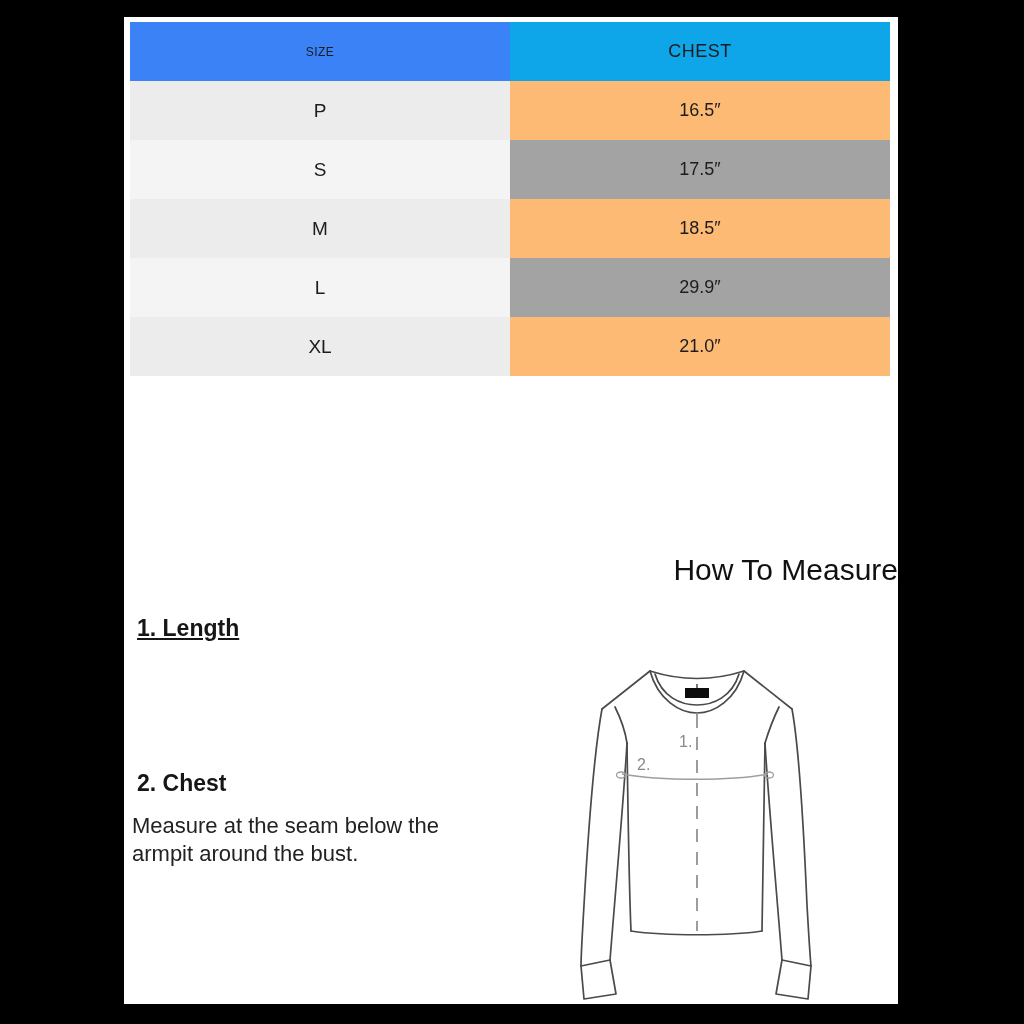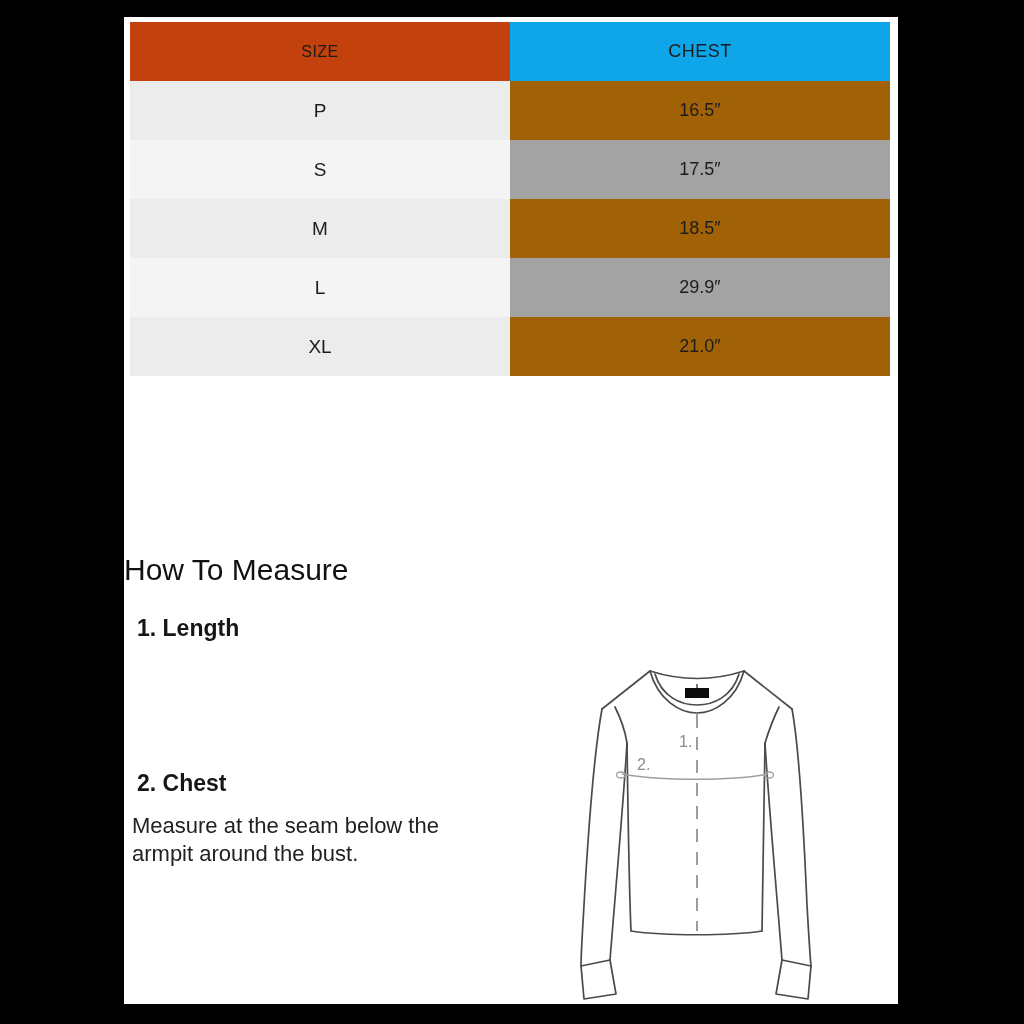--- a/index.html
+++ b/index.html
@@ -26,46 +26,46 @@
     table-layout: fixed;
   }
   table.size-table td, table.size-table th {
     height: 59px;
     text-align: center;
     vertical-align: middle;
     padding: 0;
     color: #1c1c1c;
     font-weight: 400;
   }
-  th.h-size  { background: #c2410c; font-size: 16px; letter-spacing: 0.5px; }
+  th.h-size  { background: #3b82f6; font-size: 12px; letter-spacing: 0.5px; }
   th.h-chest { background: #0ea5e9; font-size: 18px; letter-spacing: 0.5px; }
   td.size-cell  { font-size: 19px; }
   td.chest-cell { font-size: 18px; }
   tr.row-odd  td.size-cell  { background: #ececec; }
-  tr.row-odd  td.chest-cell { background: #a16207; text-align: center; }
+  tr.row-odd  td.chest-cell { background: #fdba74; text-align: center; }
   tr.row-even td.size-cell  { background: #f4f4f4; }
   tr.row-even td.chest-cell { background: #a3a3a3; }
 
   
   .htm-title {
     position: absolute;
     left: 0; top: 536px;
     width: 100%;
-    text-align: left;
+    text-align: right;
     font-size: 30px;
     color: #111111;
   }
   .sec-heading {
     position: absolute;
     left: 13px;
     font-size: 23px;
     font-weight: 600;
     color: #161616;
   }
-  .sec-heading.length { top: 598px; }
+  .sec-heading.length { top: 598px; text-decoration: underline; }
   .sec-heading.chest  { top: 753px; }
   .sec-body {
     position: absolute;
     left: 8px;
     width: 370px;
     font-size: 22px;
     line-height: 28px;
     color: #222222;
     white-space: pre-line;
   }

